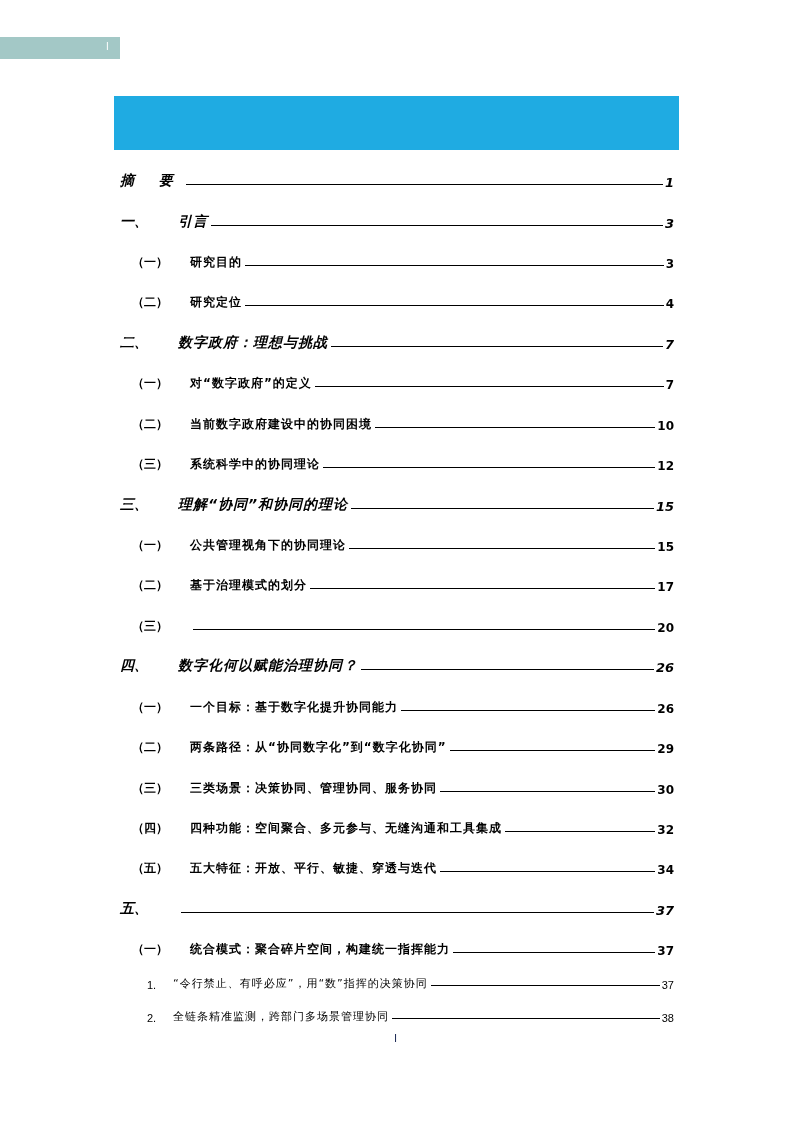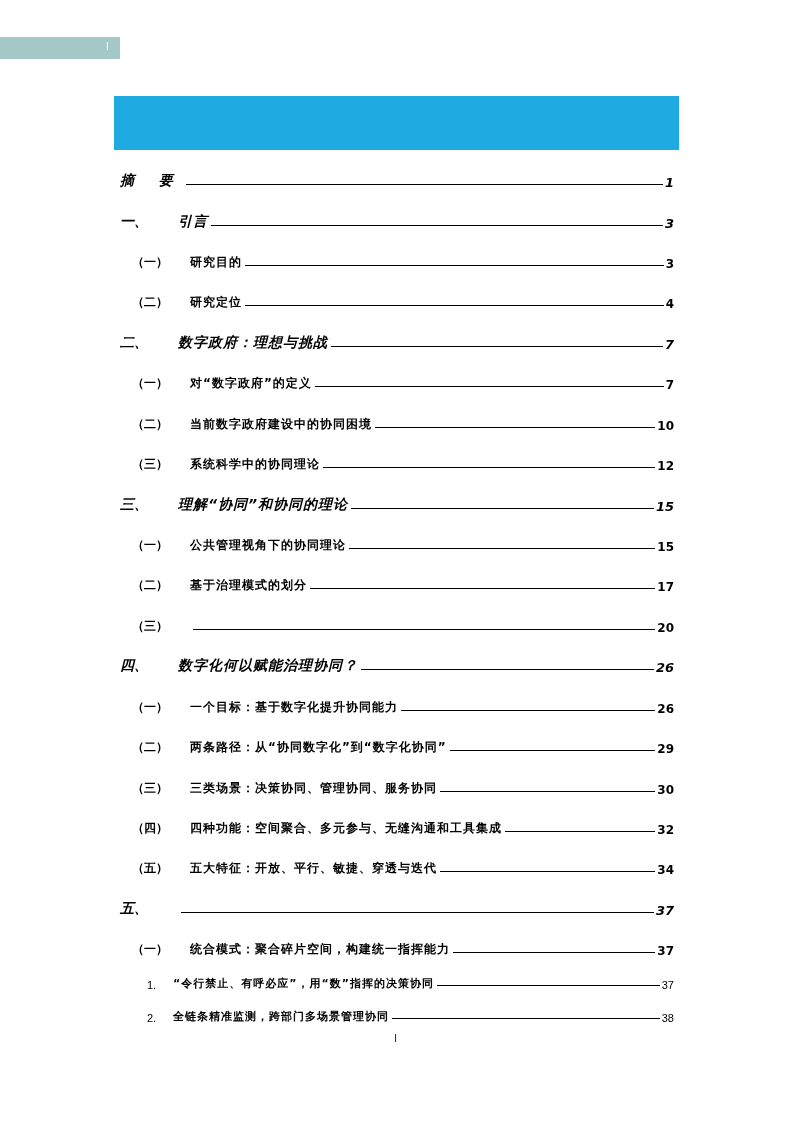--- a/index.html
+++ b/index.html
@@ -62,21 +62,20 @@
       display: flex;
       align-items: flex-end;
     }
     .toc-row .num {
       flex: 0 0 auto;
       white-space: nowrap;
     }
     .toc-row .label {
       flex: 0 0 auto;
       white-space: nowrap;
-      font-weight: bold;
     }
     .toc-row .leader {
       flex: 1 1 auto;
       border-bottom: 1px solid #000;
       margin: 0 2px 5px 3px;
       height: 0;
     }
     .toc-row .page {
       flex: 0 0 auto;
       text-align: right;

